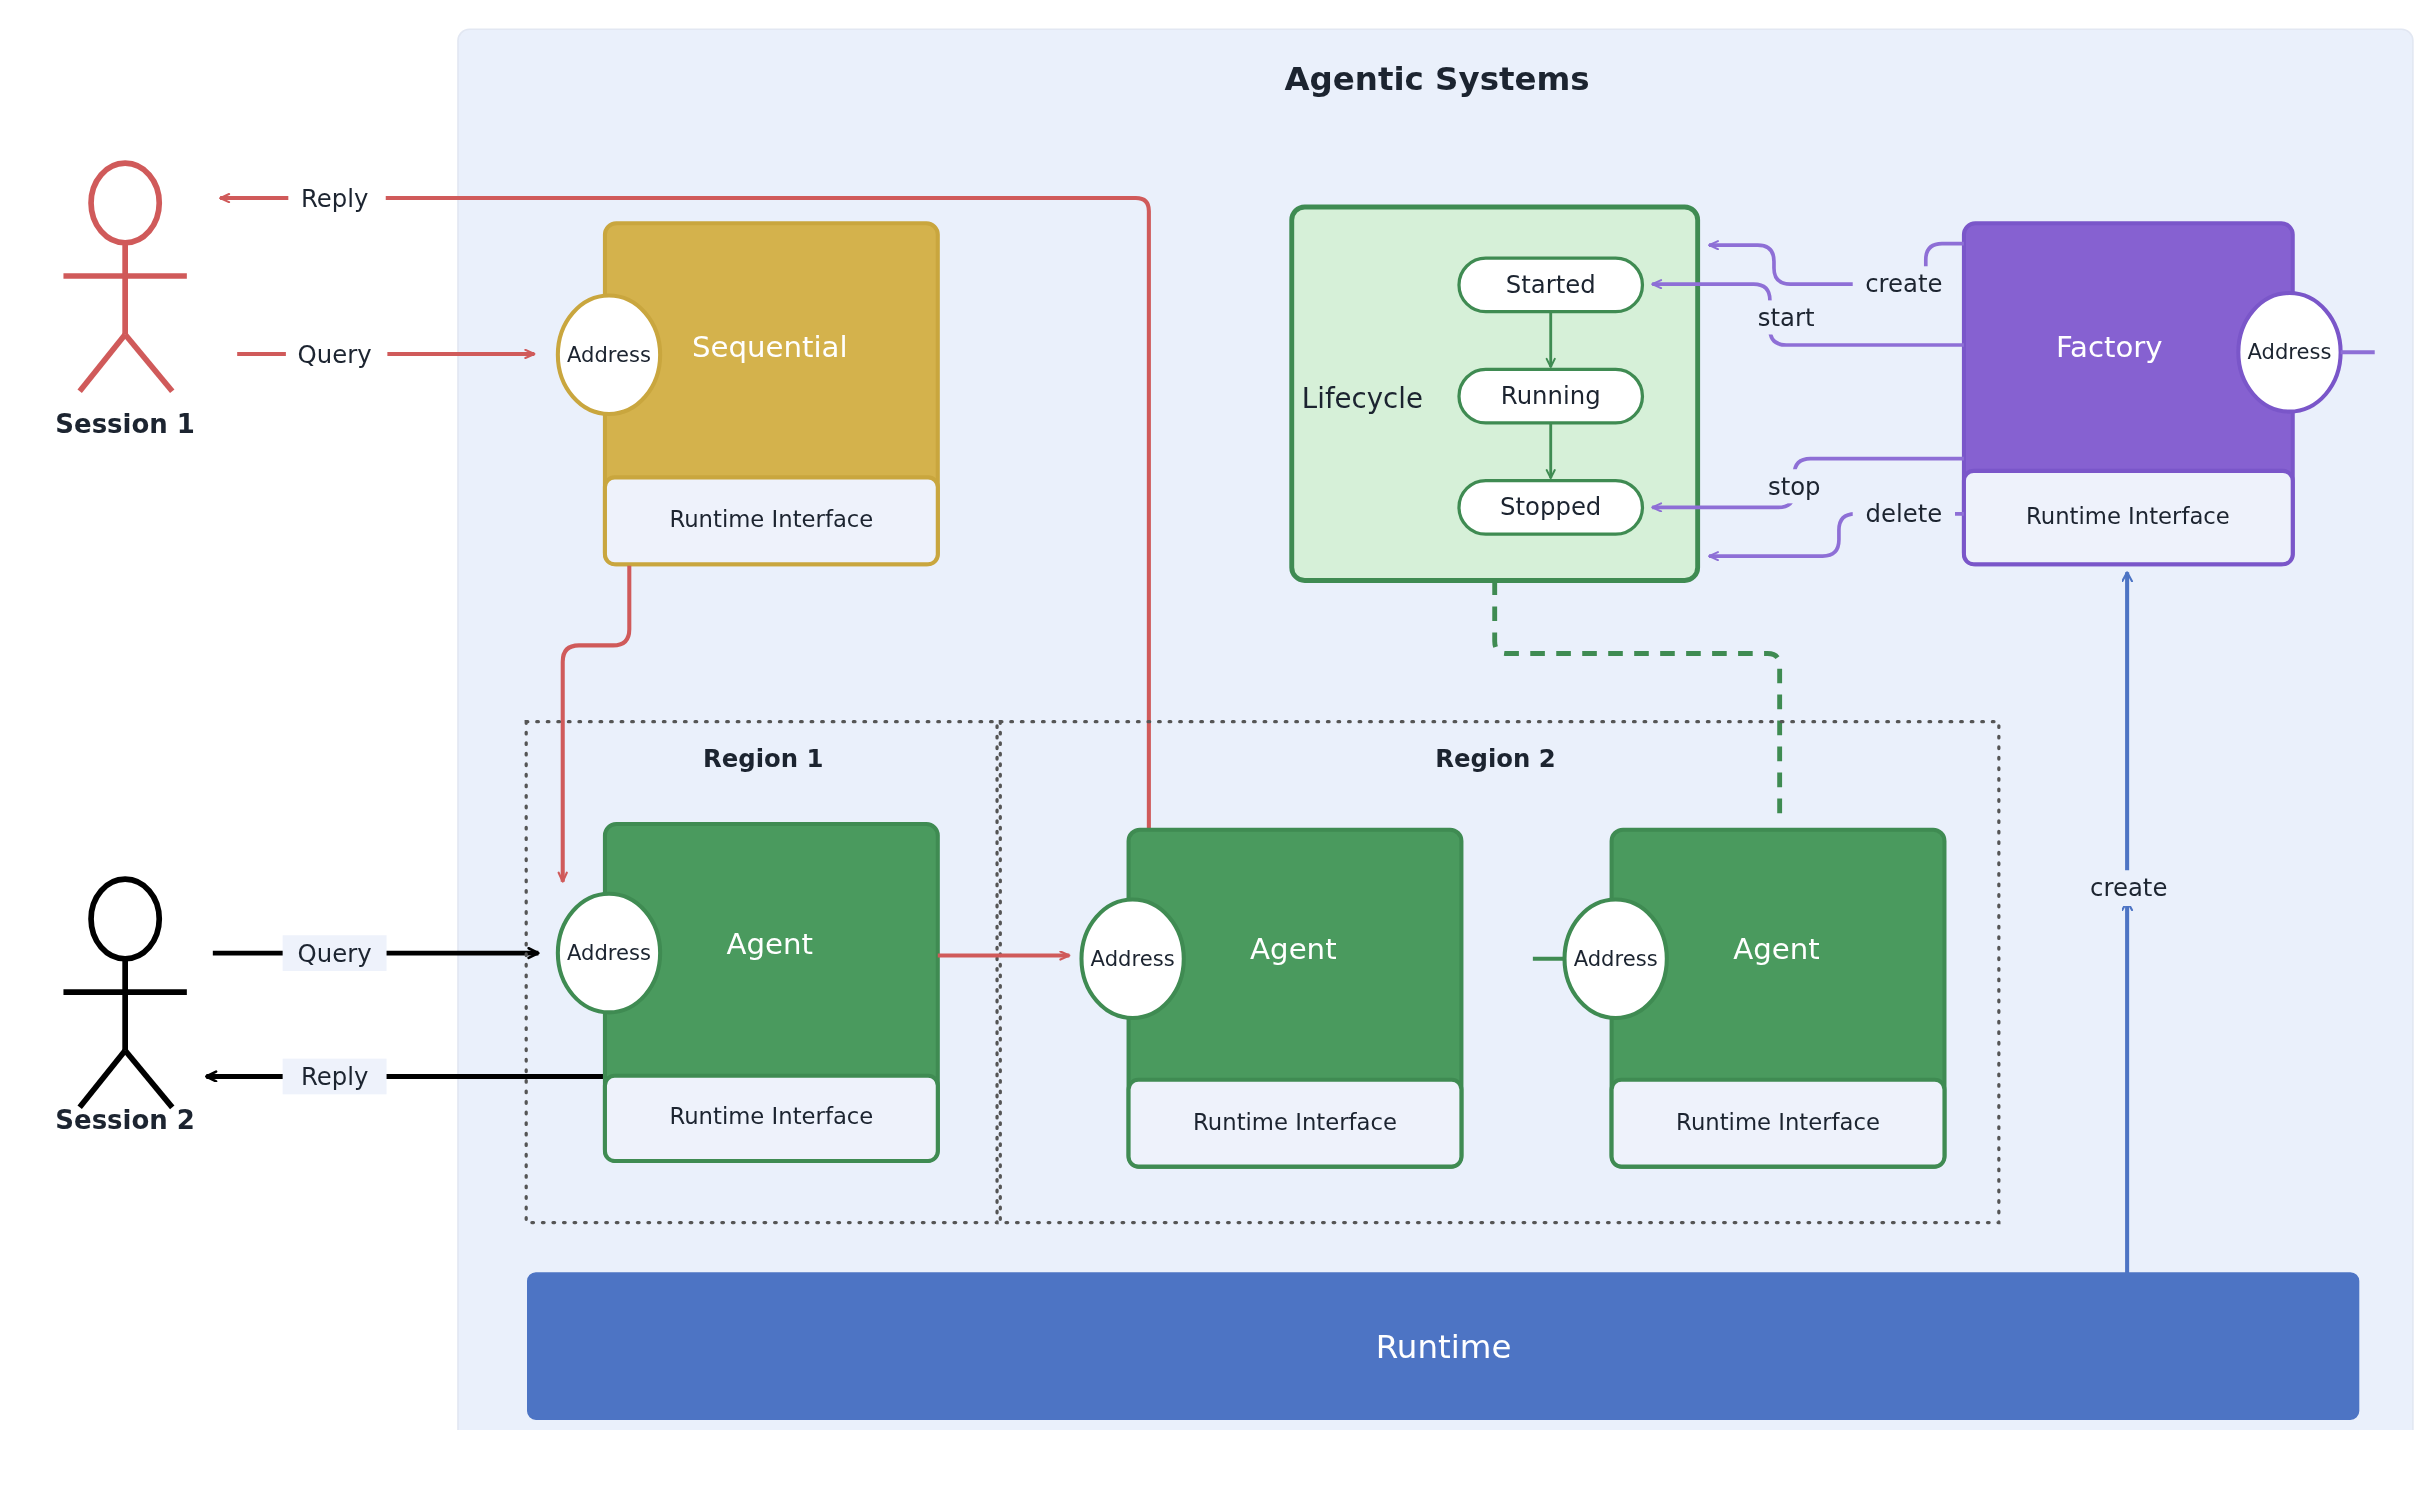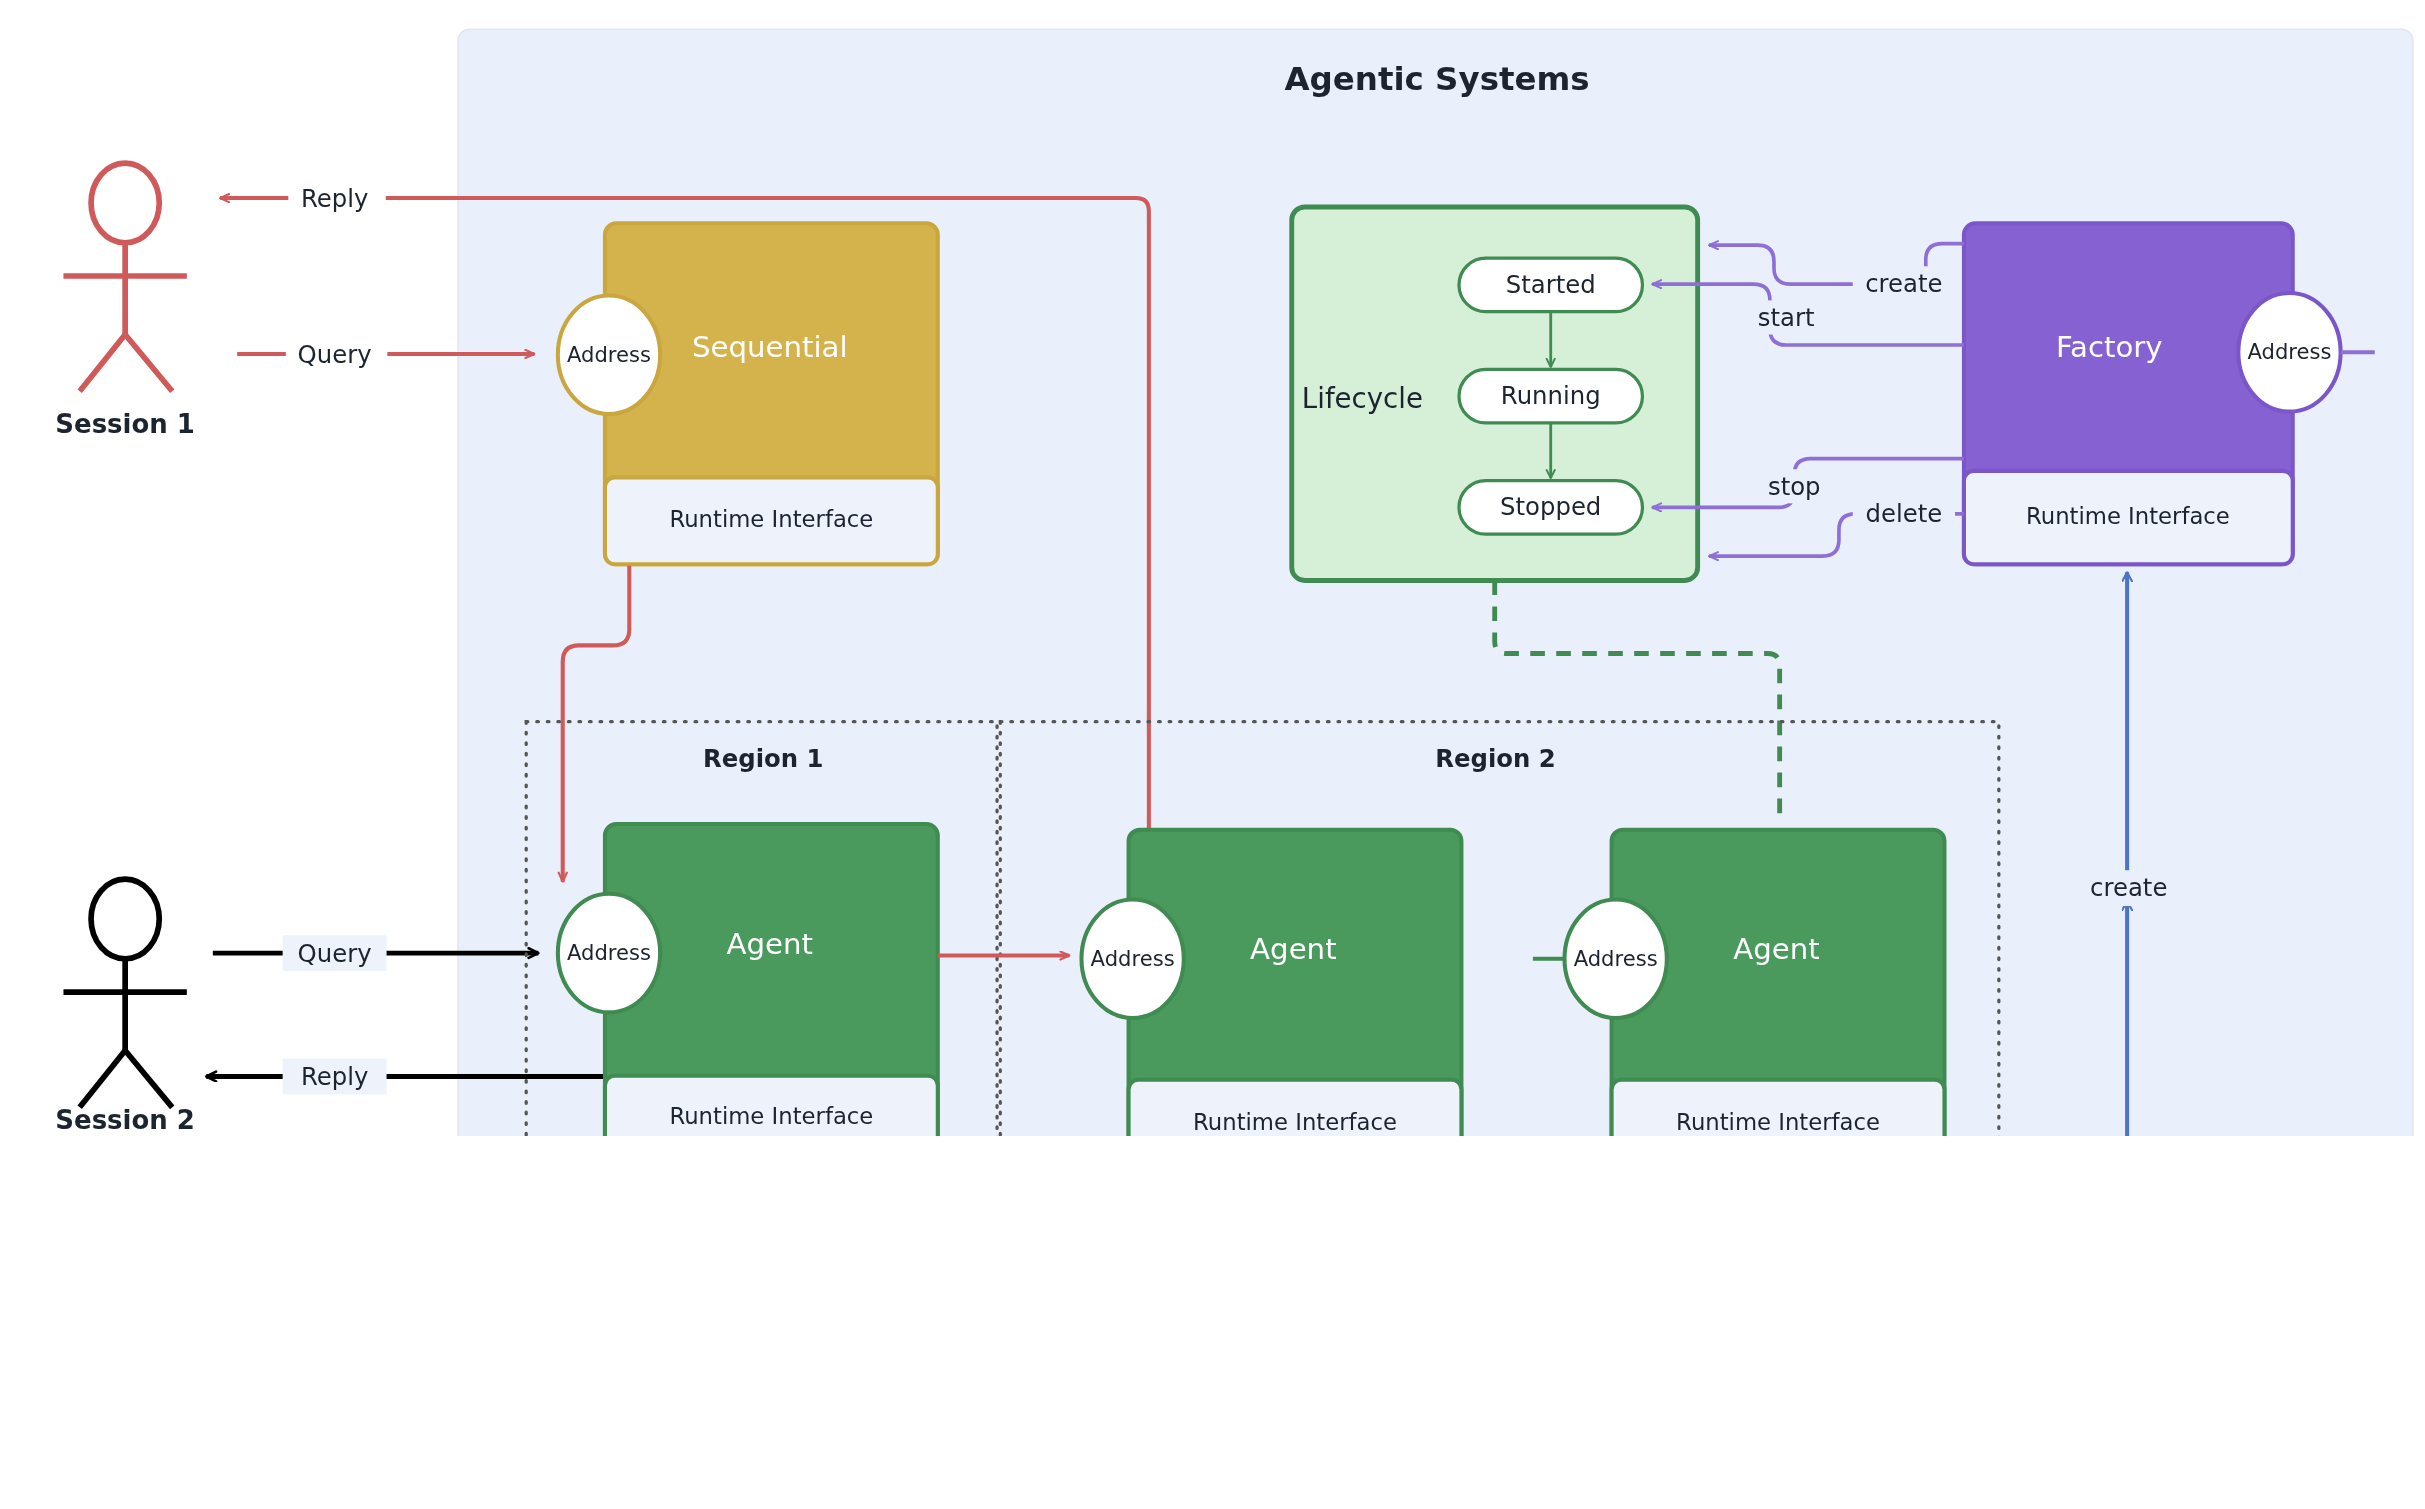--- a/index.html
+++ b/index.html
@@ -1,17 +1,17 @@
 <!DOCTYPE html>
 <html style="font-size:13px"><head>
 <meta charset="utf-8">
 <style>
   html,body{margin:0;padding:0;background:#ffffff;}
   body{width:2426px;height:1510px;font-family:"DejaVu Sans",sans-serif;}
-  #stage{position:relative;width:2426px;height:1136px;overflow:hidden;background:#ffffff;}
+  #stage{position:relative;width:2426px;height:1430px;overflow:hidden;background:#ffffff;}
   svg#diagram{position:absolute;left:0;top:0;width:2426px;height:1510px;}
   text{dominant-baseline:middle;}
 </style>
 </head>
 <body>
 
 <div id="stage">
 <svg id="diagram" viewBox="0 0 2988 1860" xmlns="http://www.w3.org/2000/svg">
 
   <defs>

